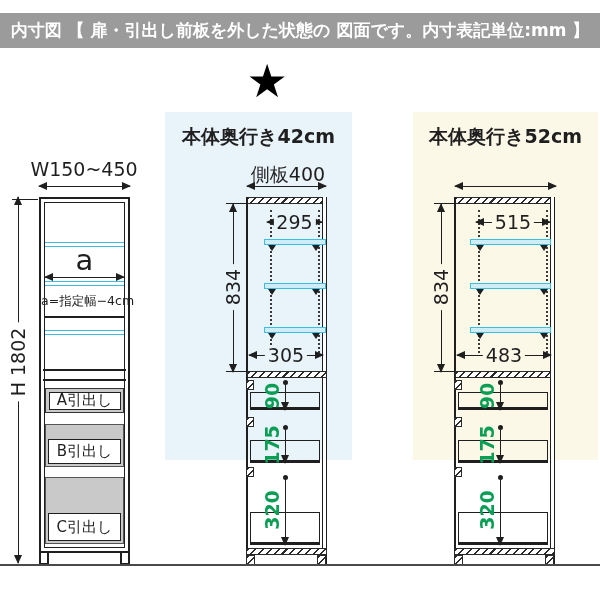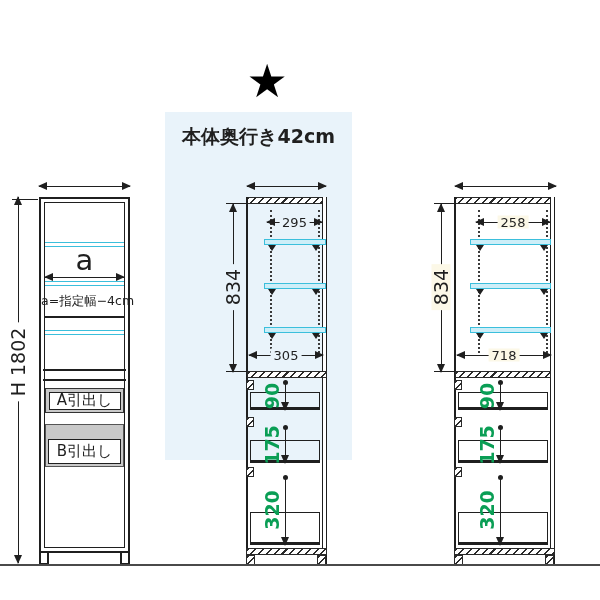--- a/index.html
+++ b/index.html
@@ -19,21 +19,21 @@
   .star{position:absolute;left:238px;top:56px;width:58px;height:50px;font-size:46px;line-height:50px;text-align:center;color:#000;}
   .col{position:absolute;top:112px;height:348px;}
   .colblue{left:165px;width:187px;background:var(--blue-bg);}
   .colcream{left:413px;width:185px;background:var(--cream-bg);}
   .coltitle{padding-top:12px;text-align:center;font-size:19px;font-weight:bold;white-space:nowrap;}
   .lbl{position:absolute;font-size:19px;text-align:center;white-space:nowrap;line-height:1.1;}
   
   .hdim{position:absolute;height:0;border-top:1.5px solid var(--line);}
   .hdim .al{position:absolute;left:-1px;top:-4.6px;width:0;height:0;border:4px solid transparent;border-left:0;border-right:9px solid var(--line);}
   .hdim .ar{position:absolute;right:-1px;top:-4.6px;width:0;height:0;border:4px solid transparent;border-right:0;border-left:9px solid var(--line);}
-  .hdim .num{position:absolute;left:50%;top:-1px;transform:translate(-50%,-50%);font-size:13px;line-height:1;padding:0 3px;}
+  .hdim .num{position:absolute;left:50%;top:-1px;transform:translate(-50%,-50%);font-size:19px;line-height:1;padding:0 3px;}
   
   .vdim{position:absolute;width:0;border-left:1.5px solid var(--line);}
   .vdim .au{position:absolute;top:-1px;left:-4.7px;width:0;height:0;border:4px solid transparent;border-top:0;border-bottom:9px solid var(--line);}
   .vdim .ad{position:absolute;bottom:-1px;left:-4.7px;width:0;height:0;border:4px solid transparent;border-bottom:0;border-top:9px solid var(--line);}
   .vtext{position:absolute;transform:translate(-50%,-50%) rotate(-90deg);white-space:nowrap;font-size:19px;line-height:1;padding:0 5px;}
   .nb{background:var(--blue-bg);}
   .nc{background:var(--cream-bg);}
   .nw{background:#fff;}
   .tick{position:absolute;height:1.3px;background:var(--line);}
   .hline{position:absolute;height:1.5px;background:var(--line);}
@@ -54,27 +54,34 @@
   .leg{position:absolute;background:#fff;border:2px solid var(--line);border-top:none;}
   .floor{position:absolute;left:0;top:564px;width:600px;height:2px;background:#4a4a4a;}
   .wall{position:absolute;background:var(--line);}
   .backp{position:absolute;border-left:1.5px solid var(--line);border-right:1.5px solid var(--line);background:#fff;}
 </style>
 </head>
 <body>
 
 <div id="screen">
 
+  <div class="header">
+    <span>内寸図 【 扉・引出し前板を外した状態の 図面です。内寸表記単位:mm 】</span>
+  </div>
 
   <div class="star">★</div>
 
   <div class="col colblue">
     <div class="coltitle">本体奥行き42cm</div>
   </div>
-
+  <div class="col colcream">
+    <div class="coltitle">本体奥行き52cm</div>
+  </div>
+
+  <div class="lbl" style="left:22px;top:159px;width:124px;">W150~450</div>
   <div class="hdim" style="left:39px;top:186px;width:91px;">
       <i class="al"></i>
       <i class="ar"></i>
     </div>
 
   <div class="cab" style="left:39px;top:197px;width:91px;height:356px;">
     <div class="cabinner"></div>
     <div class="shelfF" style="left:4px;top:43px;width:79px;"></div>
     <div class="lbl" style="left:4px;top:46px;width:79px;font-size:29px;">a</div>
     <div class="hdim" style="left:4px;top:78px;width:79px;">
@@ -87,31 +94,35 @@
     <div class="shelfF" style="left:4px;top:131px;width:79px;"></div>
     <div class="hline" style="left:2px;top:170px;width:83px;"></div>
     <div class="hline" style="left:2px;top:180px;width:83px;"></div>
 
     <div class="abs gray" style="left:4px;top:225px;width:79px;height:43px;">
       <div class="dlabel" style="left:2px;right:2px;bottom:2px;height:25px;">B引出し</div>
     </div>
     <div class="abs gray" style="left:4px;top:189px;width:79px;height:25px;border:1.5px solid #333;">
       <div class="dlabel" style="left:2.5px;right:2.5px;top:2.5px;bottom:2.5px;">A引出し</div>
     </div>
+    <div class="abs gray" style="left:4px;top:278px;width:79px;height:67px;">
+      <div class="dlabel" style="left:2px;right:2px;bottom:2px;height:28px;">C引出し</div>
+    </div>
   </div>
   <div class="leg" style="left:39px;top:553px;width:10px;height:12px;"></div>
   <div class="leg" style="left:120px;top:553px;width:10px;height:12px;"></div>
 
   <div class="tick" style="left:12px;top:199px;width:26px;"></div>
   <div class="vdim" style="left:18px;top:197px;height:366px;">
       <i class="au"></i>
       <i class="ad"></i>
     </div>
   <div class="vtext nw" style="left:18px;top:362px;">H 1802</div>
 
+  <div class="lbl" style="left:241px;top:164px;width:94px;">側板400</div>
   <div class="hdim" style="left:247px;top:186px;width:79px;">
       <i class="al"></i>
       <i class="ar"></i>
     </div>
 
   <div class="hatch" style="left:246px;top:197px;width:81px;height:7px;"></div>
   <div class="wall" style="left:246px;top:197px;width:2px;height:358px;"></div>
   <div class="backp" style="left:322px;top:197px;width:5px;height:368px;"></div>
   <div class="dotted" style="left:270px;top:210px;height:143px;"></div>
   <div class="dotted" style="left:318px;top:210px;height:143px;"></div>
@@ -198,35 +209,35 @@
       <i class="pin" style="right:2px"></i>
     </div>
   <div class="shelfS" style="left:470px;top:327px;width:81px;">
       <i class="pin" style="left:5px"></i>
       <i class="pin" style="right:2px"></i>
     </div>
 
   <div class="hdim" style="left:476px;top:222px;width:74px;">
     <i class="al"></i>
       <i class="ar"></i>
-      <span class="num nc">258</span>
+      <span class="num nc">515</span>
   </div>
 
   <div class="tick" style="left:434px;top:203px;width:21px;"></div>
   <div class="tick" style="left:434px;top:371px;width:22px;"></div>
   <div class="vdim" style="left:441px;top:204px;height:168px;">
       <i class="au"></i>
       <i class="ad"></i>
     </div>
   <div class="vtext nc" style="left:441px;top:287px;">834</div>
 
   <div class="hdim" style="left:457px;top:355px;width:94px;">
     <i class="al"></i>
       <i class="ar"></i>
-      <span class="num nc">718</span>
+      <span class="num nc">483</span>
   </div>
 
   <div class="hatch" style="left:455px;top:371px;width:96px;height:7px;"></div>
   <div class="hatch" style="left:454px;top:380px;width:8px;height:10px;"></div>
   <div class="hatch" style="left:454px;top:417px;width:8px;height:10px;"></div>
   <div class="hatch" style="left:454px;top:467px;width:8px;height:10px;"></div>
 
   <div class="drawS" style="left:458px;top:392px;width:90px;height:18px;"></div>
   <div class="drawS" style="left:458px;top:440px;width:90px;height:23px;"></div>
   <div class="drawS" style="left:458px;top:512px;width:90px;height:33px;"></div>

